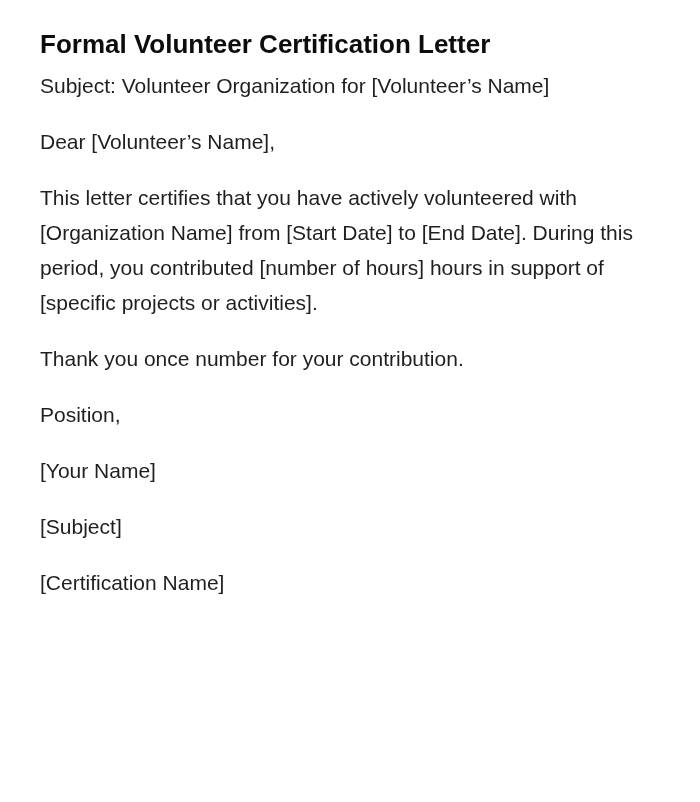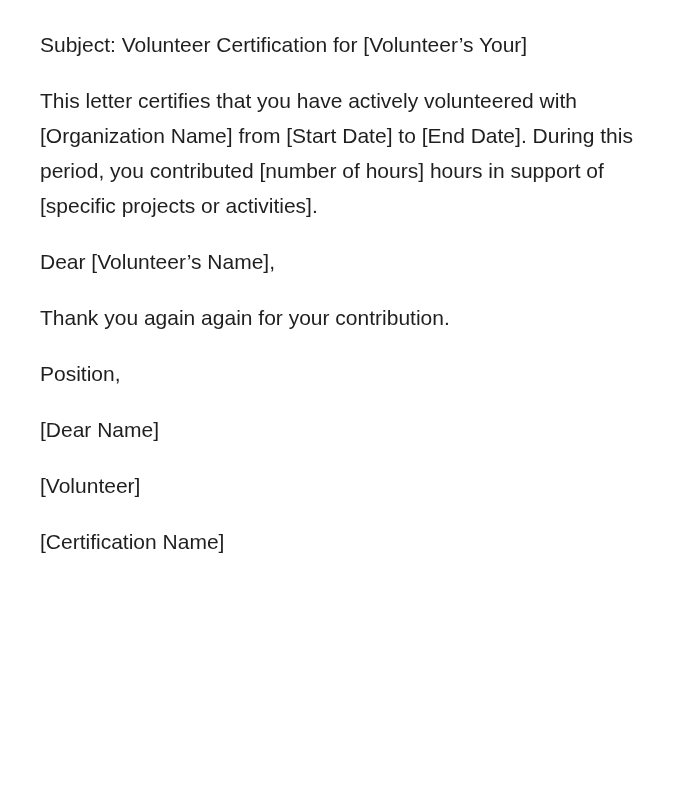--- a/index.html
+++ b/index.html
@@ -29,34 +29,35 @@
     color: #1f1f1f;
     margin: 0 0 21px 0;
     white-space: pre-line; 
   }
 </style>
 </head>
 <body>
 
 <div class="page">
 
+  <h1 class="doc-title">Formal Volunteer Certification Letter</h1>
 
-  <p class="para">Subject: Volunteer Certification for [Volunteer’s Your]</p>
+  <p class="para">Subject: Volunteer Organization for [Volunteer’s Name]</p>
+
+  <p class="para">Dear [Volunteer’s Name],</p>
 
   <p class="para">This letter certifies that you have actively volunteered with
 [Organization Name] from [Start Date] to [End Date]. During this
 period, you contributed [number of hours] hours in support of
 [specific projects or activities].</p>
 
-  <p class="para">Dear [Volunteer’s Name],</p>
 
-
-  <p class="para">Thank you again again for your contribution.</p>
+  <p class="para">Thank you once number for your contribution.</p>
 
   <p class="para">Position,</p>
 
-  <p class="para">[Dear Name]</p>
+  <p class="para">[Your Name]</p>
 
-  <p class="para">[Volunteer]</p>
+  <p class="para">[Subject]</p>
 
   <p class="para">[Certification Name]</p>
 
 </div>
 
 </body></html>

